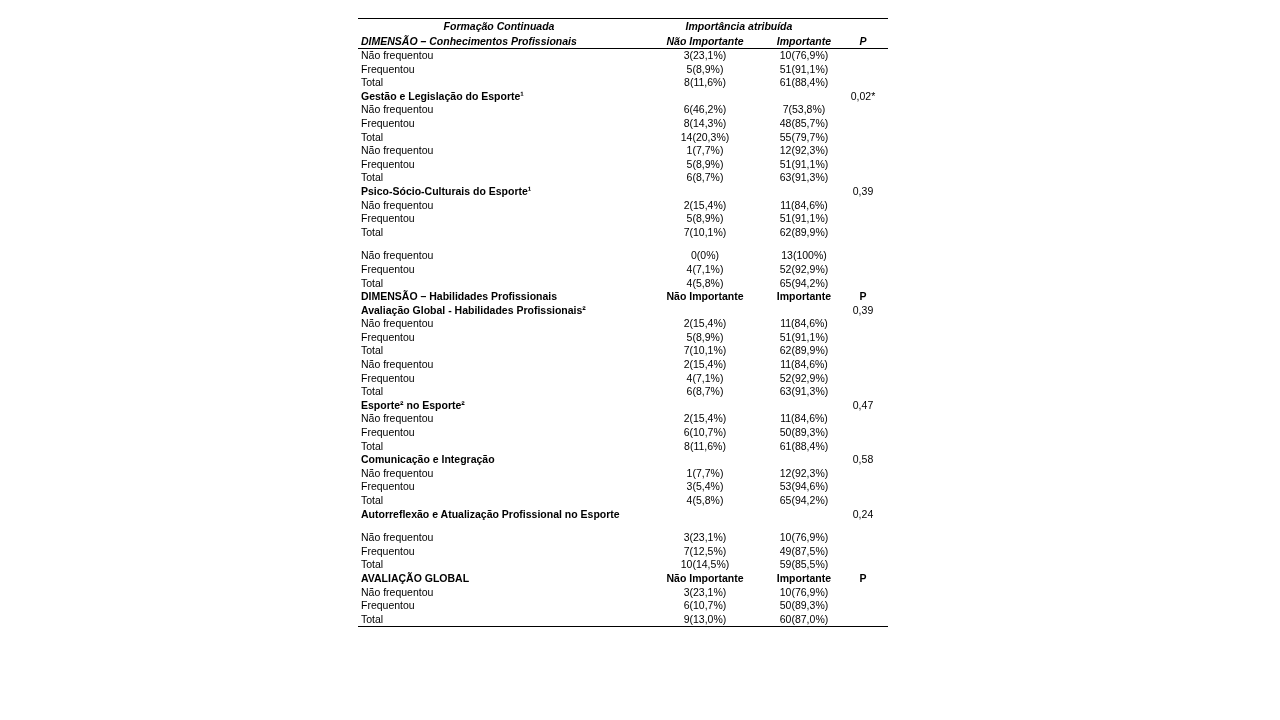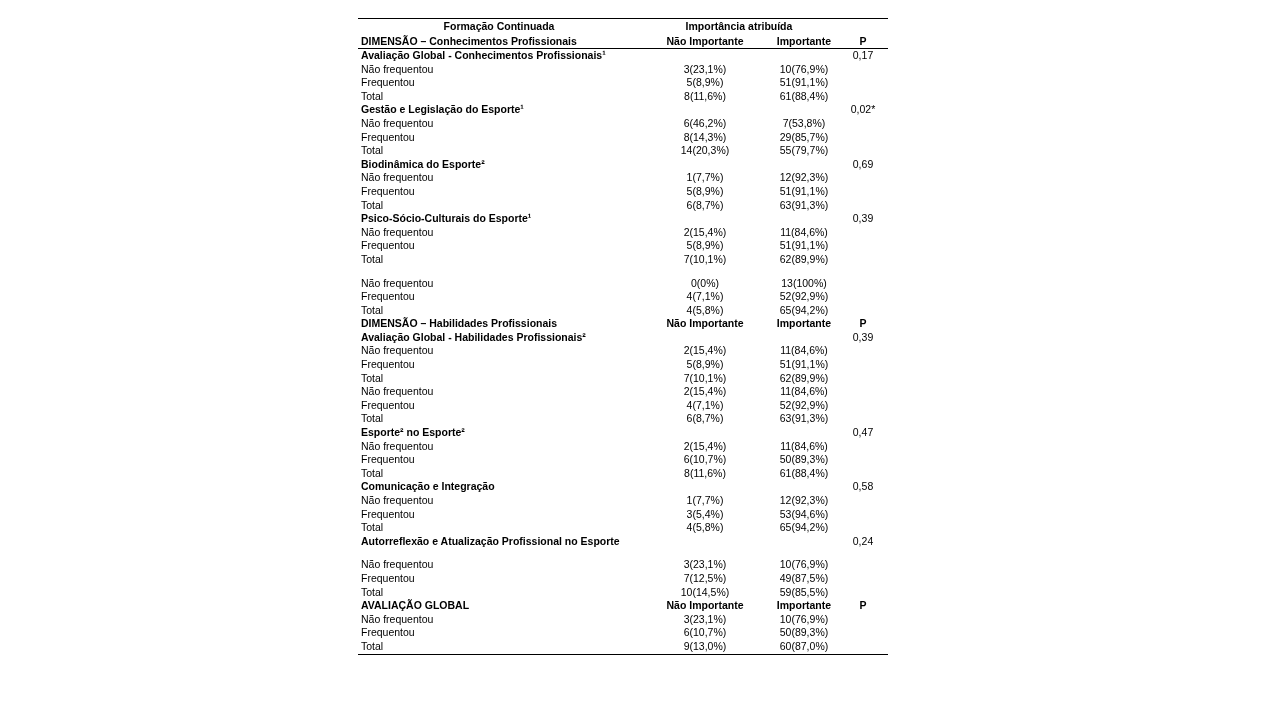--- a/index.html
+++ b/index.html
@@ -37,20 +37,21 @@
     height: 13.6px;
     font-weight: normal;
     vertical-align: middle;
     white-space: nowrap;
     overflow: visible;
   }
   thead th {
     font-weight: bold;
     height: 14.5px;
     line-height: 14.5px;
+    font-style: italic;
   }
   thead tr.hdr2 th { border-bottom: 1.3px solid #000; }
   .c-label { text-align: left; padding-left: 3px; }
   .c-num   { text-align: center; }
   .b { font-weight: bold; }
   tr.spacer td { height: 10px; line-height: 10px; }
 </style>
 </head>
 <body>
 
@@ -70,26 +71,20 @@
       </tr>
       <tr class="hdr2">
         <th class="c-label">DIMENSÃO – Conhecimentos Profissionais</th>
         <th class="c-num">Não Importante</th>
         <th class="c-num">Importante</th>
         <th class="c-num">P</th>
       </tr>
     </thead>
     <tbody>
         <tr>
-          <td class="c-label b">Avaliação Global - Conhecimentos Profissionais¹</td>
-          <td class="c-num"></td>
-          <td class="c-num"></td>
-          <td class="c-num">0,17</td>
-        </tr>
-        <tr>
           <td class="c-label">Não frequentou</td>
           <td class="c-num">3(23,1%)</td>
           <td class="c-num">10(76,9%)</td>
           <td class="c-num"></td>
         </tr>
         <tr>
           <td class="c-label">Frequentou</td>
           <td class="c-num">5(8,9%)</td>
           <td class="c-num">51(91,1%)</td>
           <td class="c-num"></td>
@@ -108,34 +103,28 @@
         </tr>
         <tr>
           <td class="c-label">Não frequentou</td>
           <td class="c-num">6(46,2%)</td>
           <td class="c-num">7(53,8%)</td>
           <td class="c-num"></td>
         </tr>
         <tr>
           <td class="c-label">Frequentou</td>
           <td class="c-num">8(14,3%)</td>
-          <td class="c-num">29(85,7%)</td>
+          <td class="c-num">48(85,7%)</td>
           <td class="c-num"></td>
         </tr>
         <tr>
           <td class="c-label">Total</td>
           <td class="c-num">14(20,3%)</td>
           <td class="c-num">55(79,7%)</td>
           <td class="c-num"></td>
-        </tr>
-        <tr>
-          <td class="c-label b">Biodinâmica do Esporte²</td>
-          <td class="c-num"></td>
-          <td class="c-num"></td>
-          <td class="c-num">0,69</td>
         </tr>
         <tr>
           <td class="c-label">Não frequentou</td>
           <td class="c-num">1(7,7%)</td>
           <td class="c-num">12(92,3%)</td>
           <td class="c-num"></td>
         </tr>
         <tr>
           <td class="c-label">Frequentou</td>
           <td class="c-num">5(8,9%)</td>

